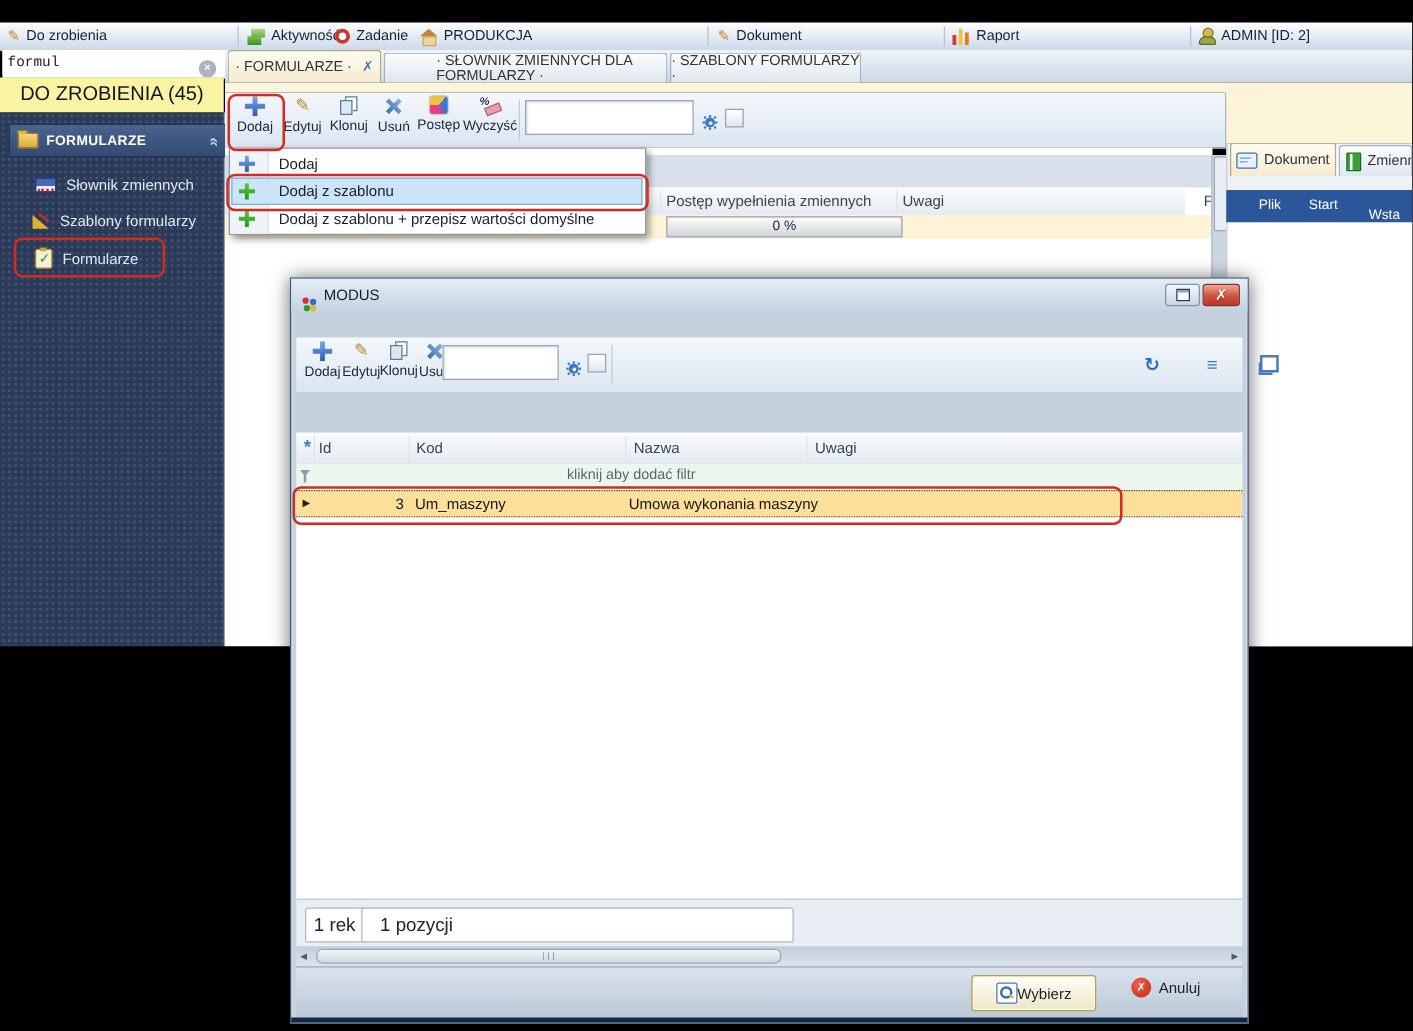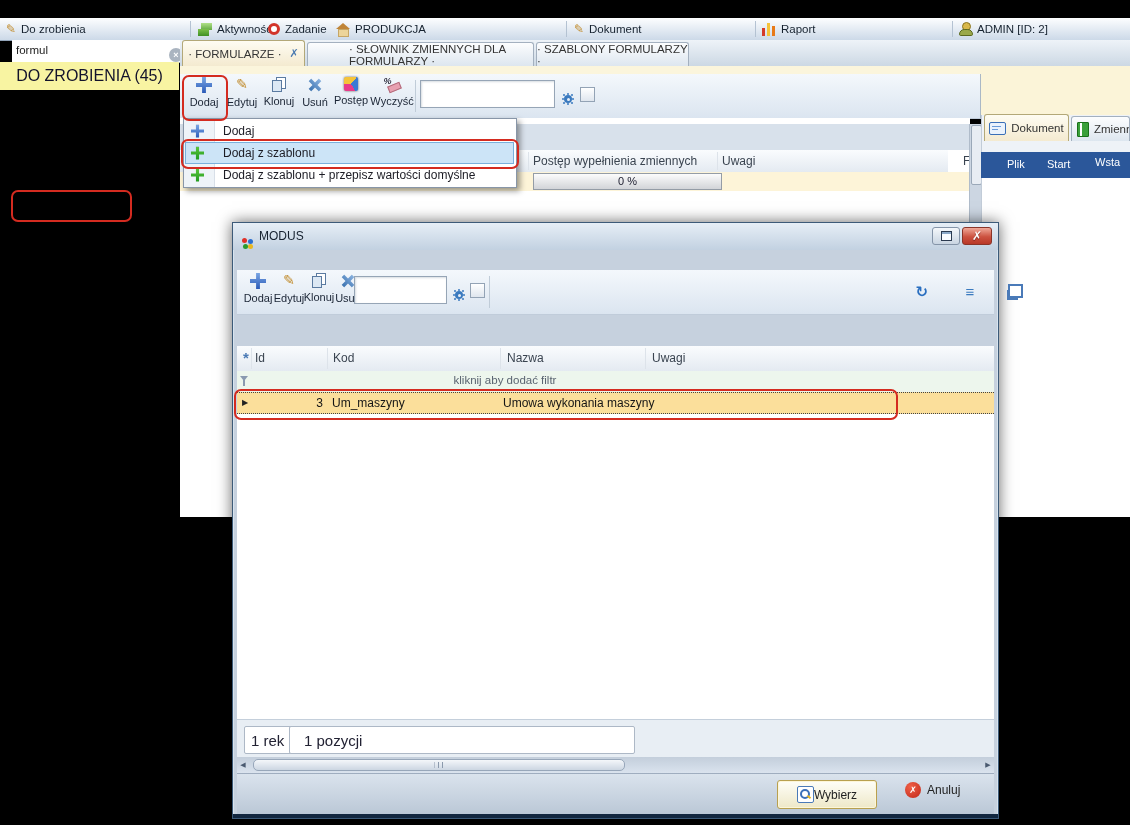--- a/index.html
+++ b/index.html
@@ -71,21 +71,21 @@
   .restoreg{width:9px;height:8px;border:1px solid #2a3a50;background:#f8fbff;box-shadow:inset 0 2px 0 #8aa8c8;}
 
   
   .tbtn{display:flex;flex-direction:column;align-items:center;gap:3px;font-size:11px;color:#1b2535;}
   .input{background:#fff;border:1px solid #96a5b6;box-shadow:inset 1px 1px 2px rgba(100,120,140,.25);font-size:11.5px;color:#222;padding:0 4px;box-sizing:border-box;}
   .checkbox{width:13px;height:13px;background:linear-gradient(#ffffff,#dfe6ee);border:1px solid #93a3b5;}
   .red-outline{border:2px solid #d42b20;border-radius:7px;pointer-events:none;z-index:60;}
   .vsep{width:1px;background:#c0ccd8;}
 
   
-  .side-search{left:12px;top:40px;width:179px;height:22px;background:#fff;border-bottom:1px solid #9aa8ba;border-right:5px solid #c2410c;}
+  .side-search{left:2px;top:40px;width:179px;height:22px;background:#fff;border-bottom:1px solid #9aa8ba;border-right:5px solid #c2410c;font-family:Liberation Mono, monospace;}
   .todo-banner{left:0;top:62px;width:179px;height:28px;background:#f8f4a2;color:#13132c;font-size:16px;display:flex;align-items:center;justify-content:center;}
   .sidenav{left:0;top:90px;width:179px;height:427px;background:#2b3a57;background-image:radial-gradient(rgba(120,140,180,.28) 1px,transparent 1.2px);background-size:5px 5px;border-right:1px solid #8fa2b8;}
   .grouphd{position:absolute;left:7px;top:9px;width:165px;height:25px;background:linear-gradient(180deg,#4a648f,#324a74);border:1px solid #203455;border-radius:2px;display:flex;align-items:center;gap:6px;padding:0 6px;color:#fff;font-size:11px;font-weight:bold;letter-spacing:.3px;}
   .sideitem{position:absolute;left:22px;height:22px;display:flex;align-items:center;gap:8px;color:#e2eaf6;font-size:12px;}
 
   
   .tabstrip{left:180px;top:40px;width:950px;height:26px;background:linear-gradient(180deg,#eef3f8,#ccd8e4);}
   .tab{position:absolute;display:flex;align-items:center;justify-content:center;gap:8px;font-size:11.5px;color:#333;border-radius:3px 3px 0 0;box-sizing:border-box;}
   .tab.active{background:linear-gradient(180deg,#fefcf2,#f4ead0);border:1px solid #b3a878;border-bottom:none;}
   .tab.idle{background:linear-gradient(180deg,#fcfdfe,#dde6ef);border:1px solid #a3b0bf;border-bottom:none;}
@@ -166,20 +166,39 @@
     </div>
   </div>
 
   <div class="abs side-search">
     <input class="abs" style="left: 0px; top: 0px; width: 152px; height: 20px; border: none; outline: none; font-size: 11.5px; color: rgb(34, 34, 34); padding: 0px 4px; font-family: inherit;" value="formul">
     <span class="abs icon clearbtn" style="left:157px;top:4px;">×</span>
   </div>
   <div class="abs todo-banner">
     <span>DO ZROBIENIA (45)</span>
   </div>
+  <div class="abs sidenav">
+    <div class="grouphd">
+      <i class="icon folder"></i>
+      <span>FORMULARZE</span>
+      <i class="icon chevup" style="margin-left:auto;"></i>
+    </div>
+    <div class="sideitem" style="top:47px;left:28px;">
+      <i class="icon dict"></i>
+      <span>Słownik zmiennych</span>
+    </div>
+    <div class="sideitem" style="top:76px;left:26px;">
+      <i class="icon setsq"></i>
+      <span>Szablony formularzy</span>
+    </div>
+    <div class="sideitem" style="top:106px;left:28px;">
+      <i class="icon clip"></i>
+      <span>Formularze</span>
+    </div>
+  </div>
   <div class="abs red-outline" style="left:11px;top:190px;width:117px;height:28px;"></div>
 
   <div class="abs tabstrip">
     <div class="tab active" style="left:2px;top:0;width:123px;height:26px;">
       <span>· FORMULARZE ·</span>
       <span class="tabx">✗</span>
     </div>
     <div class="tab idle" style="left:127px;top:2px;width:227px;height:24px;padding-left:41px;">
       <span>· SŁOWNIK ZMIENNYCH DLA FORMULARZY ·</span>
     </div>
@@ -245,21 +264,21 @@
     <i class="icon doc"></i>
     <span style="margin-left:-3px;">Dokument</span>
   </div>
   <div class="abs tab idle" style="left:1071px;top:116px;width:59px;height:25px;overflow:hidden;justify-content:flex-start;padding-left:5px;gap:5px;">
     <i class="icon book"></i>
     <span>Zmienn</span>
   </div>
   <div class="abs ribbon" style="left:981px;top:152px;width:149px;height:26px;">
     <span class="abs" style="left:26px;top:6px;">Plik</span>
     <span class="abs" style="left:66px;top:6px;">Start</span>
-    <span class="abs" style="left:114px;top:4px;">Wsta</span>
+    <span class="abs" style="left:114px;top:14px;">Wsta</span>
   </div>
   <div class="abs" style="left:981px;top:178px;width:149px;height:339px;background:#fff;border-left:1px solid #c2ccd8;"></div>
 
   <div class="abs dd-menu">
     <div class="dd-strip"></div>
     <div class="dd-item" style="top:1px;">
       <i class="icon plus blue p13"></i>
       <span class="lb">Dodaj</span>
     </div>
     <div class="dd-item sel" style="top:23px;">

